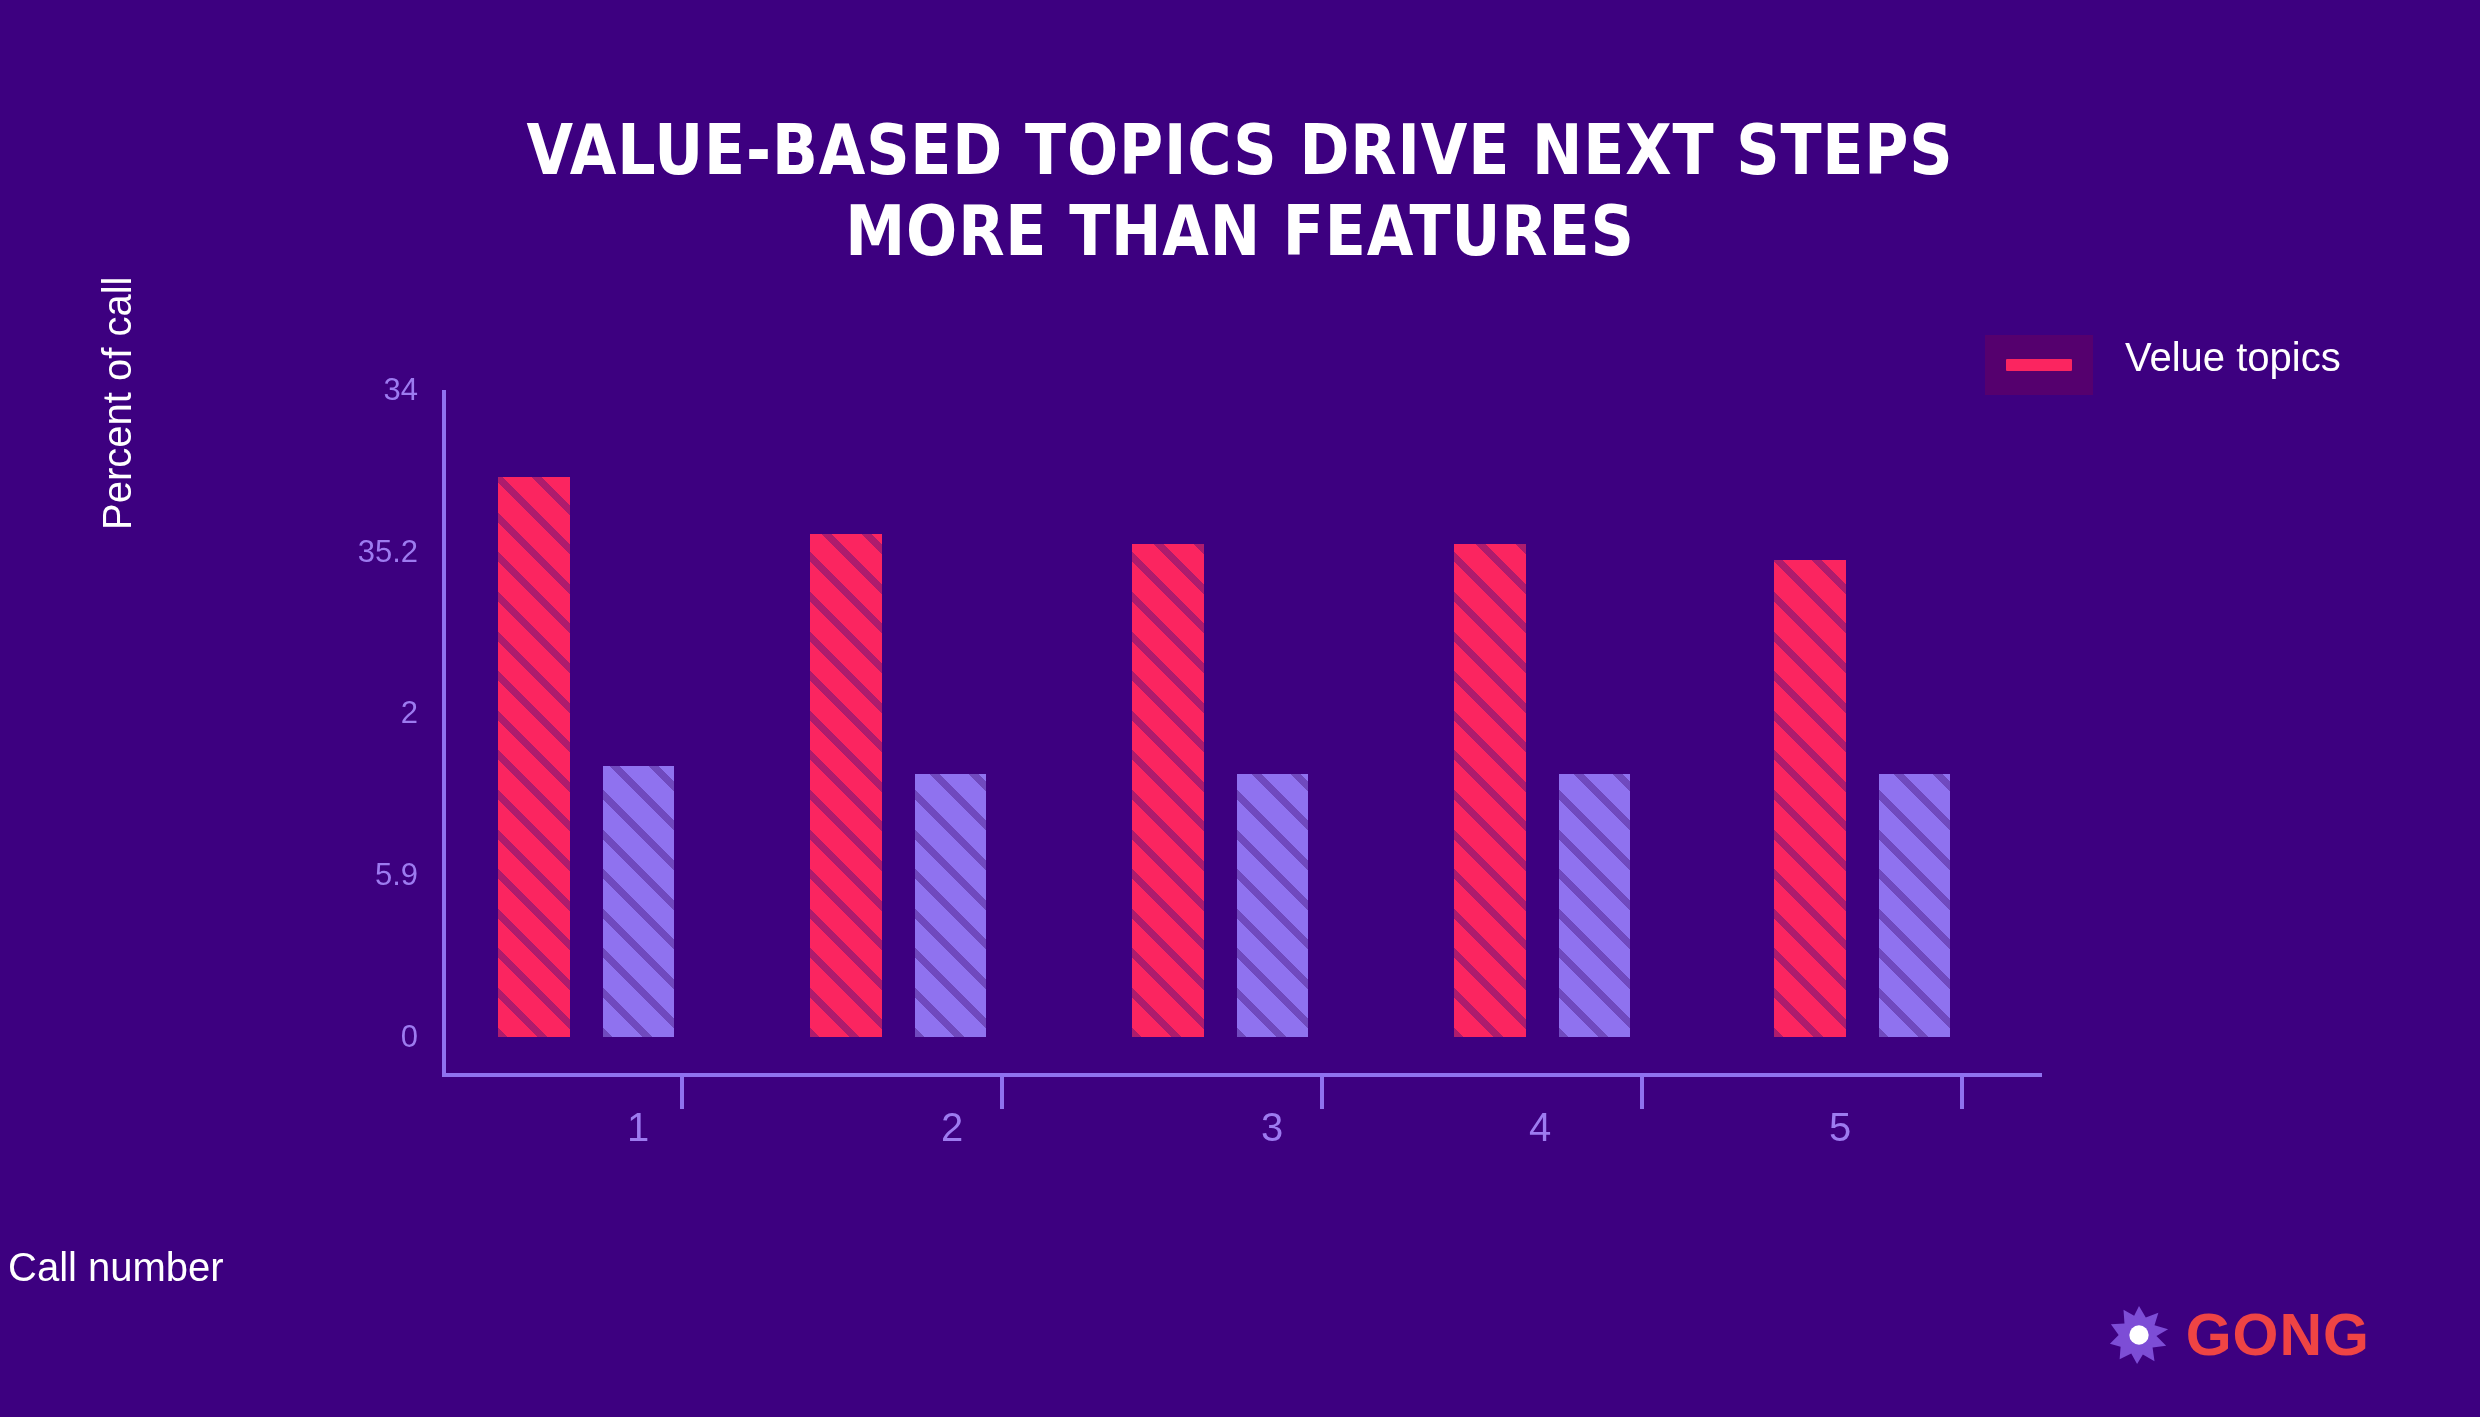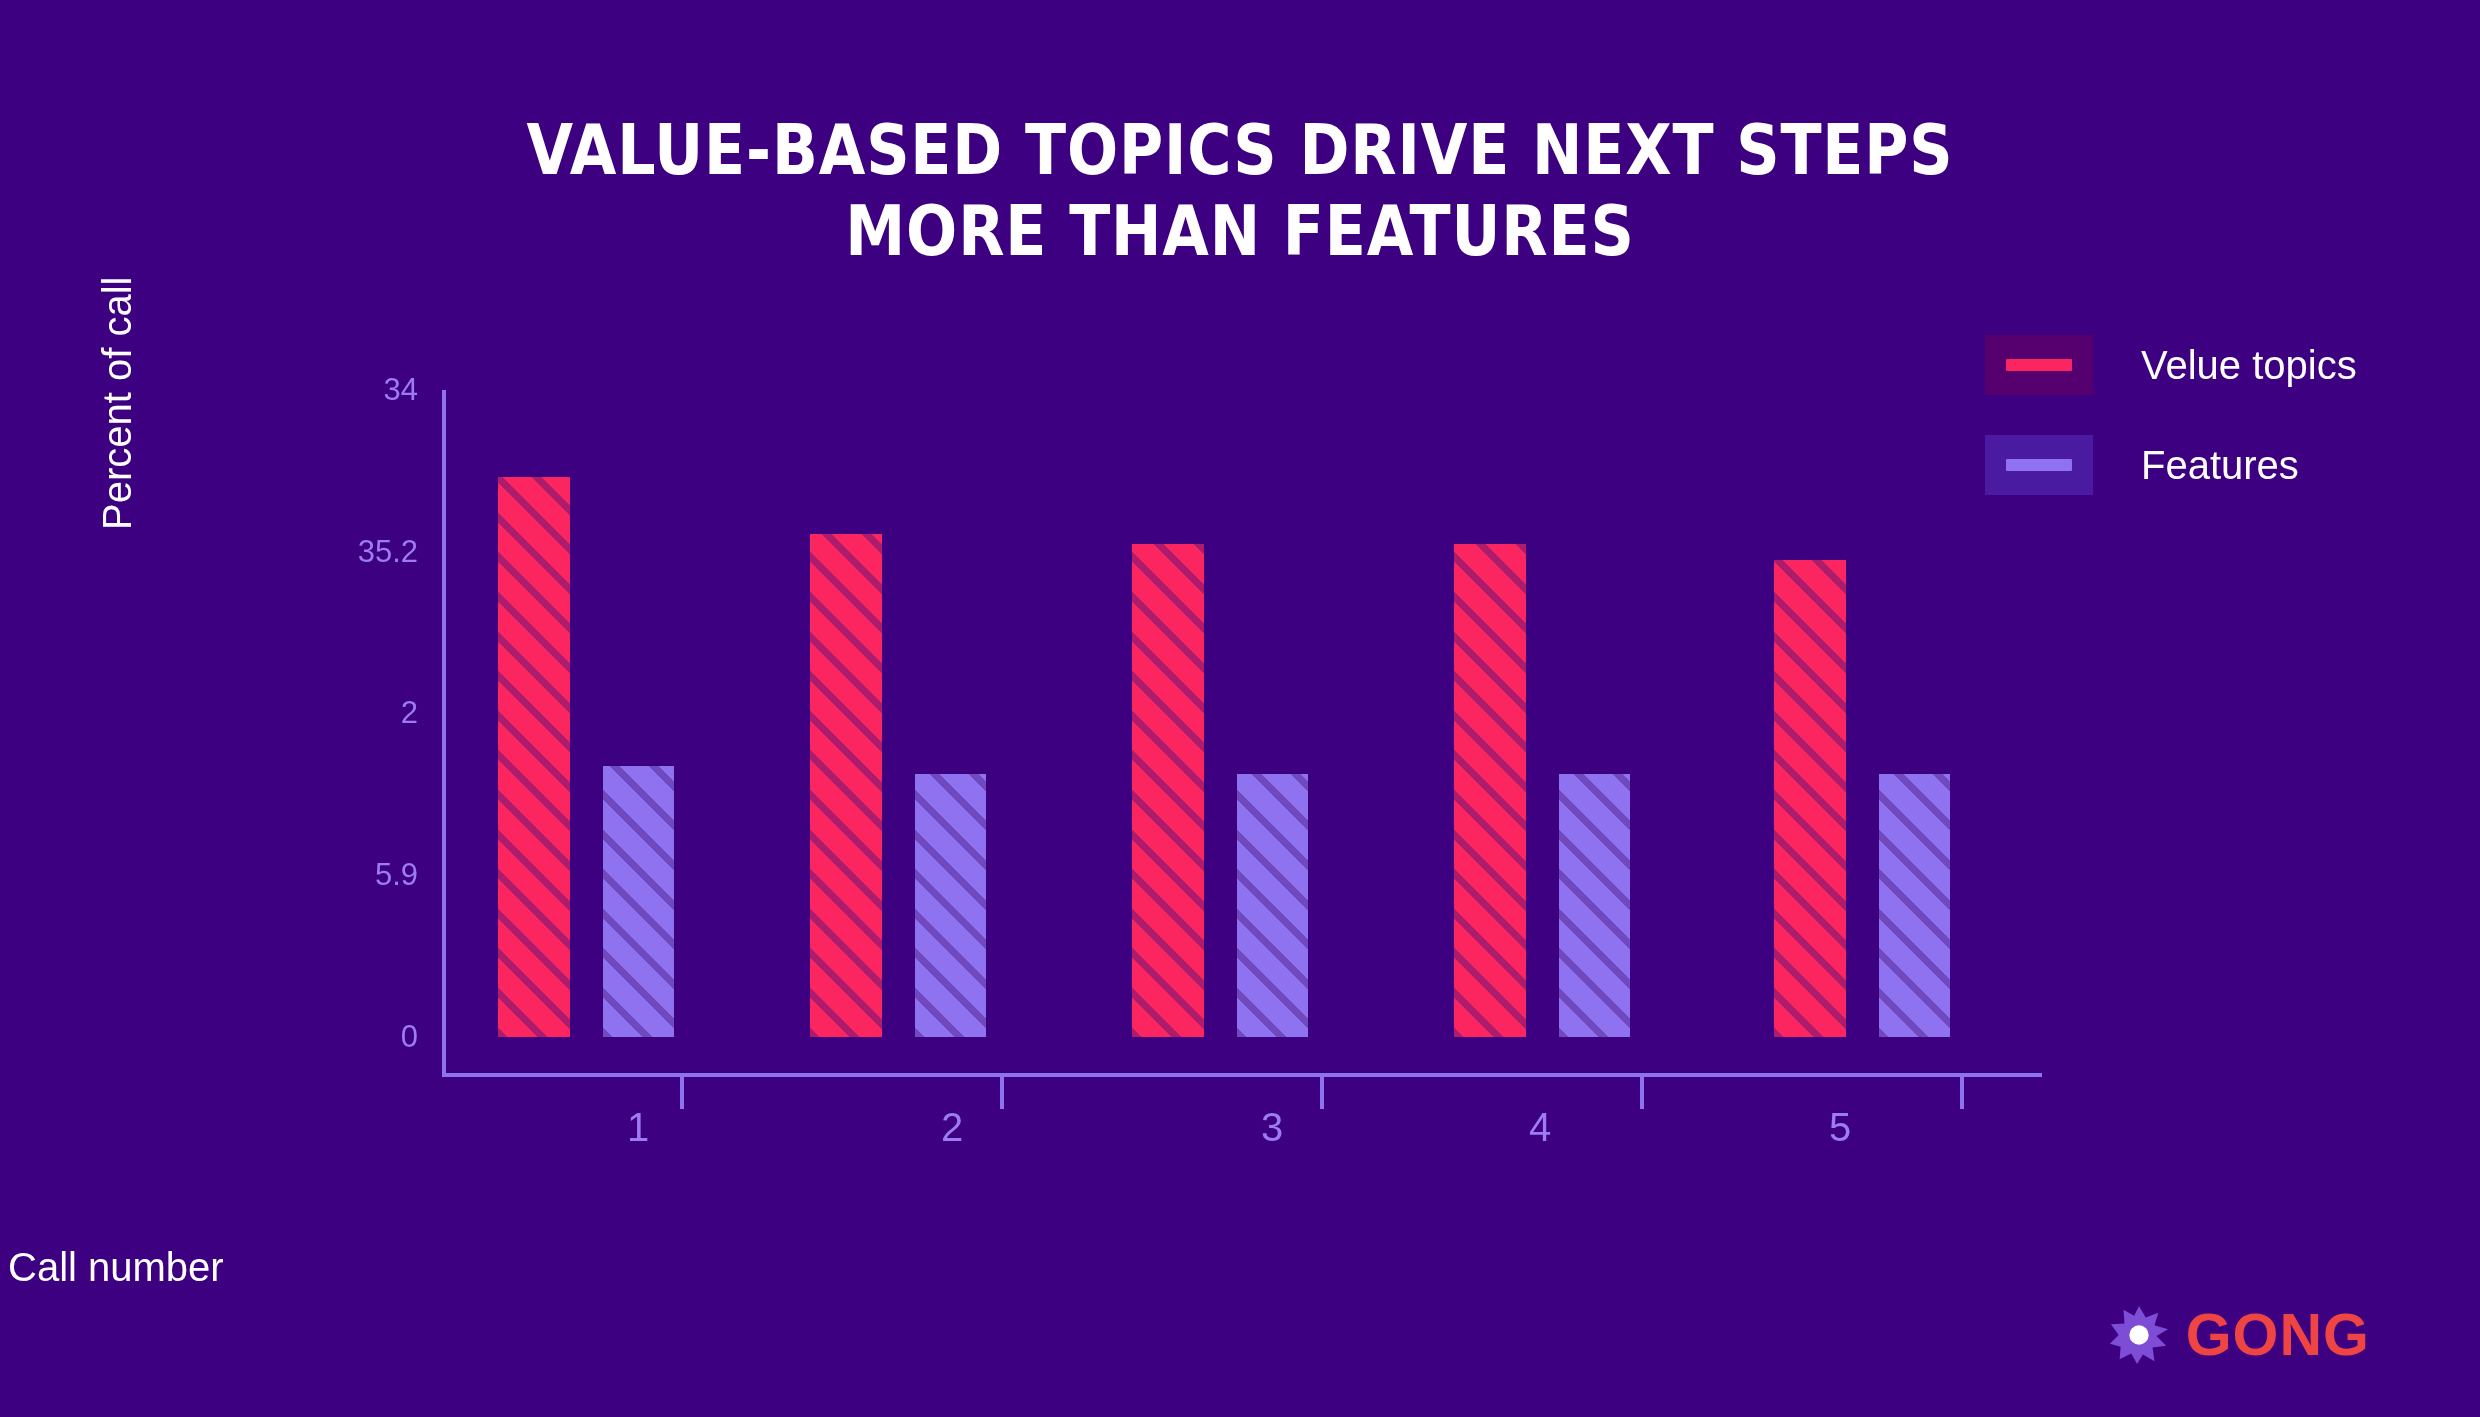--- a/index.html
+++ b/index.html
@@ -42,22 +42,21 @@
   .legend {
     position: absolute;
     left: 1985px;
     top: 335px;
     display: flex;
     flex-direction: column;
     gap: 40px;
   }
   .legend-row {
     display: flex;
-    align-items: center;
-    gap: 48px;
+    gap: 32px;
   }
   .legend-swatch {
     width: 108px;
     height: 60px;
     display: flex;
     align-items: center;
     justify-content: center;
   }
   .legend-swatch.pink { background: #55006e; }
   .legend-swatch.purple { background: #4a1ba0; }
@@ -221,26 +220,20 @@
     <span class="line">MORE THAN FEATURES</span>
   </div>
 
   <div class="legend">
     <div class="legend-row">
       <span class="legend-swatch pink">
         <span class="legend-line pink"></span>
       </span>
       <span class="legend-label">Velue topics</span>
     </div>
-    <div class="legend-row">
-      <span class="legend-swatch purple">
-        <span class="legend-line purple"></span>
-      </span>
-      <span class="legend-label">Features</span>
-    </div>
   </div>
 
   <div class="ylabel-title">Percent of call</div>
 
   <div class="ylabels">
     <span class="ytick" style="top:647px">0</span>
     <span class="ytick" style="top:485px">5.9</span>
     <span class="ytick" style="top:323px">2</span>
     <span class="ytick" style="top:162px">35.2</span>
     <span class="ytick" style="top:0px">34</span>

